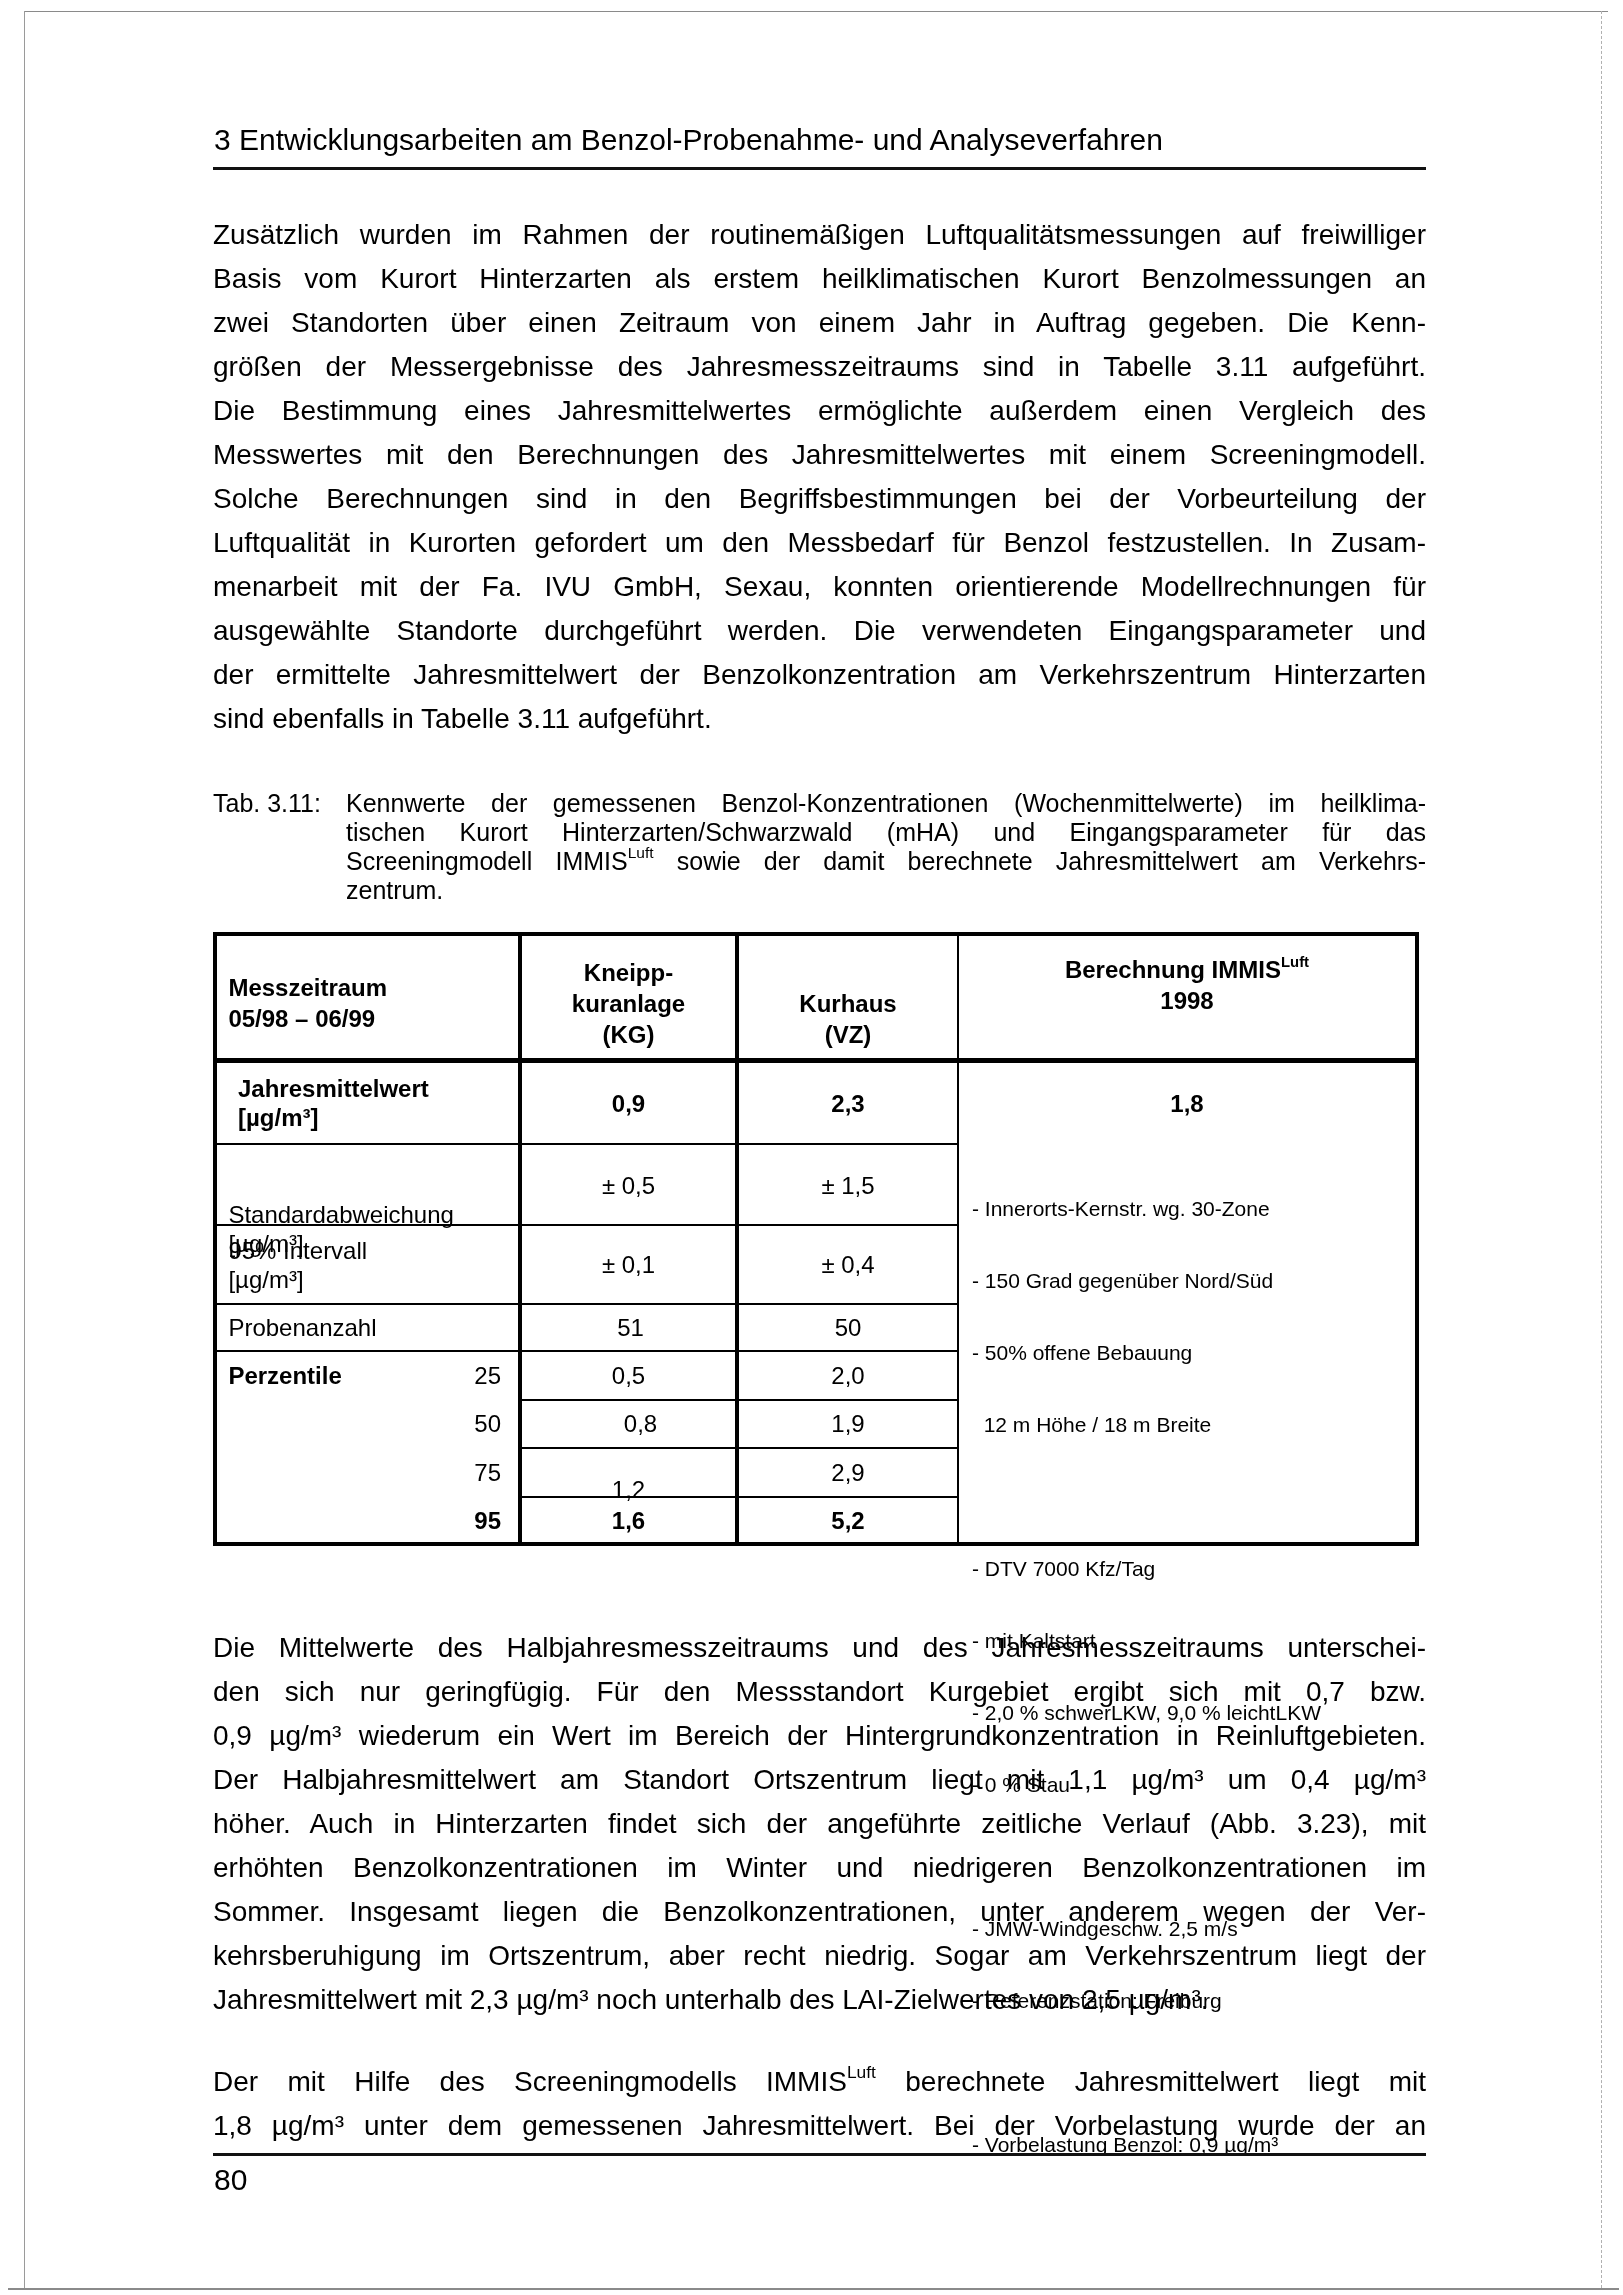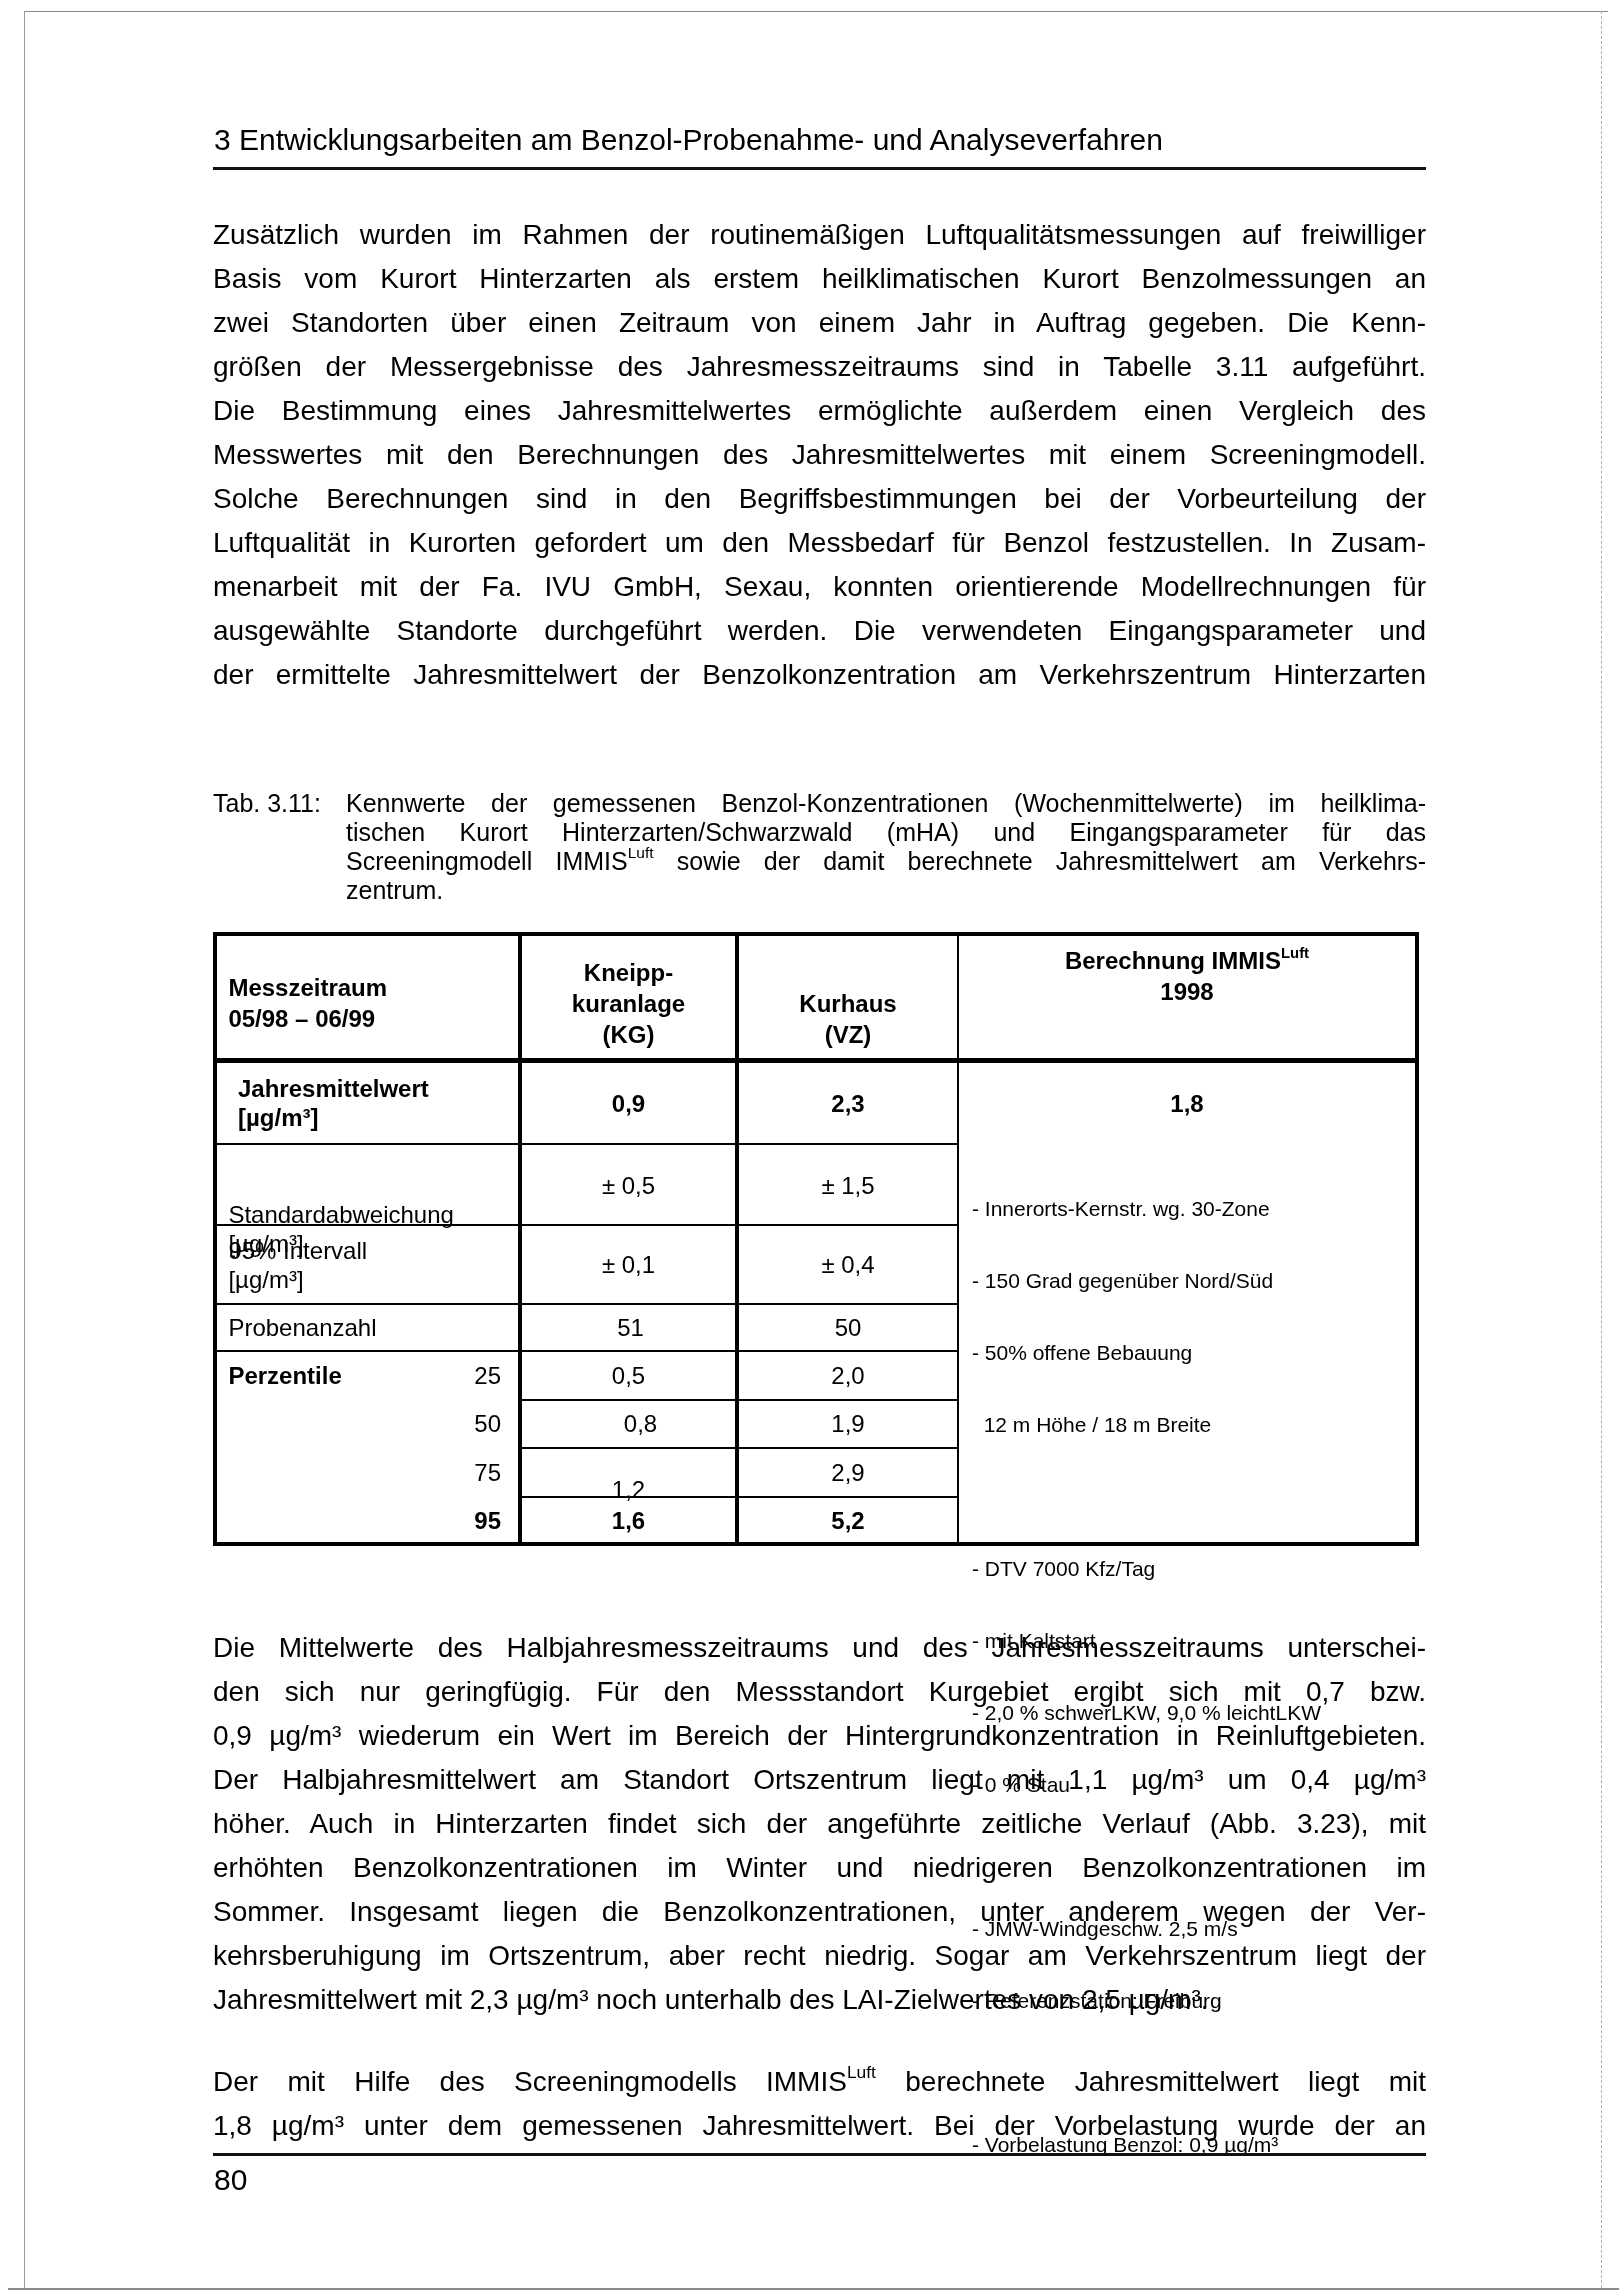--- a/index.html
+++ b/index.html
@@ -65,20 +65,21 @@
   <span class="ln"><span class="ln-inner">Basis vom Kurort Hinterzarten als erstem heilklimatischen Kurort Benzolmessungen an</span></span>
   <span class="ln"><span class="ln-inner">zwei Standorten über einen Zeitraum von einem Jahr in Auftrag gegeben. Die Kenn-</span></span>
   <span class="ln"><span class="ln-inner">größen der Messergebnisse des Jahresmesszeitraums sind in Tabelle 3.11 aufgeführt.</span></span>
   <span class="ln"><span class="ln-inner">Die Bestimmung eines Jahresmittelwertes ermöglichte außerdem einen Vergleich des</span></span>
   <span class="ln"><span class="ln-inner">Messwertes mit den Berechnungen des Jahresmittelwertes mit einem Screeningmodell.</span></span>
   <span class="ln"><span class="ln-inner">Solche Berechnungen sind in den Begriffsbestimmungen bei der Vorbeurteilung der</span></span>
   <span class="ln"><span class="ln-inner">Luftqualität in Kurorten gefordert um den Messbedarf für Benzol festzustellen. In Zusam-</span></span>
   <span class="ln"><span class="ln-inner">menarbeit mit der Fa. IVU GmbH, Sexau, konnten orientierende Modellrechnungen für</span></span>
   <span class="ln"><span class="ln-inner">ausgewählte Standorte durchgeführt werden. Die verwendeten Eingangsparameter und</span></span>
   <span class="ln"><span class="ln-inner">der ermittelte Jahresmittelwert der Benzolkonzentration am Verkehrszentrum Hinterzarten</span></span>
+  <span class="ln last"><span class="ln-inner">sind ebenfalls in Tabelle 3.11 aufgeführt.</span></span>
 </div>
 
 <div class="caption">
   <span class="cap-label">Tab. 3.11:</span>
   <div class="cap-body">
     <span class="cap-line"><span class="ln-inner">Kennwerte der gemessenen Benzol-Konzentrationen (Wochenmittelwerte) im heilklima-</span></span>
     <span class="cap-line"><span class="ln-inner">tischen Kurort Hinterzarten/Schwarzwald (mHA) und Eingangsparameter für das</span></span>
     <span class="cap-line"><span class="ln-inner"><span>Screeningmodell IMMIS</span><sup class="luft">Luft</sup><span> sowie der damit berechnete Jahresmittelwert am Verkehrs-</span></span></span>
     <span class="cap-line last"><span class="ln-inner">zentrum.</span></span>
   </div>
@@ -105,21 +106,21 @@
   </div>
   <div class="cell hdr center" style="left:305px;top:0;width:213px;height:122px;display:flex;flex-direction:column;justify-content:flex-end;padding-bottom:8px;">
     <span>Kneipp-</span>
     <span>kuranlage</span>
     <span>(KG)</span>
   </div>
   <div class="cell hdr center" style="left:522px;top:0;width:218px;height:122px;display:flex;flex-direction:column;justify-content:flex-end;padding-bottom:8px;">
     <span>Kurhaus</span>
     <span>(VZ)</span>
   </div>
-  <div class="cell hdr center" style="left:742px;top:0;width:456px;height:88px;display:flex;flex-direction:column;justify-content:center;padding-bottom:8px;">
+  <div class="cell hdr center" style="left:742px;top:0;width:456px;height:88px;display:flex;flex-direction:column;justify-content:flex-end;padding-bottom:8px;">
     <span><span>Berechnung IMMIS</span><sup class="luft">Luft</sup></span>
     <span>1998</span>
   </div>
 
   <div class="cell bold vcenter" style="left:21px;top:127px;width:290px;height:80px;">
     <span>Jahresmittelwert</span>
     <span>[µg/m³]</span>
   </div>
   <div class="cell bold center vcenter" style="left:305px;top:127px;width:213px;height:80px;">0,9</div>
   <div class="cell bold center vcenter" style="left:522px;top:127px;width:218px;height:80px;">2,3</div>

